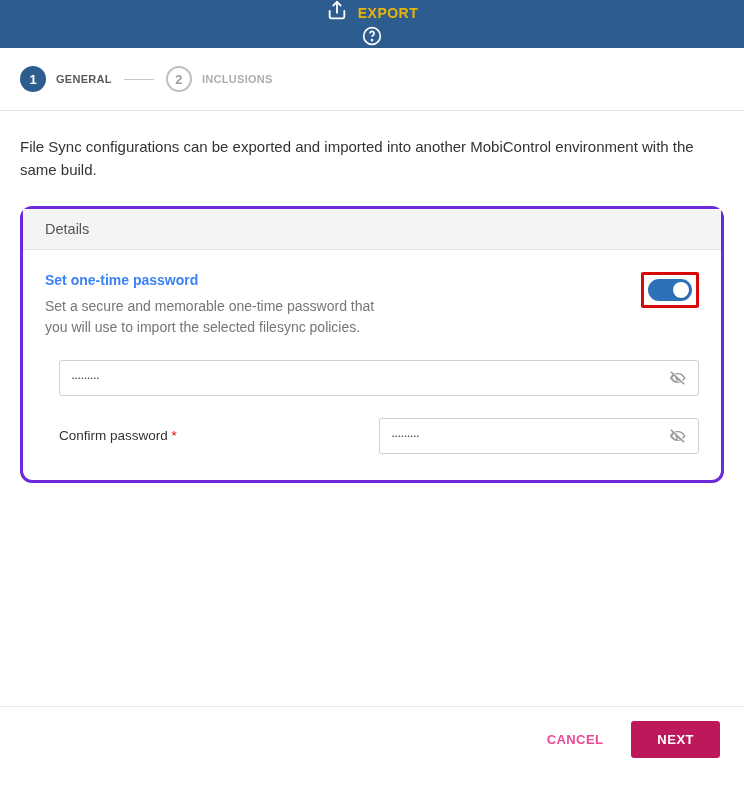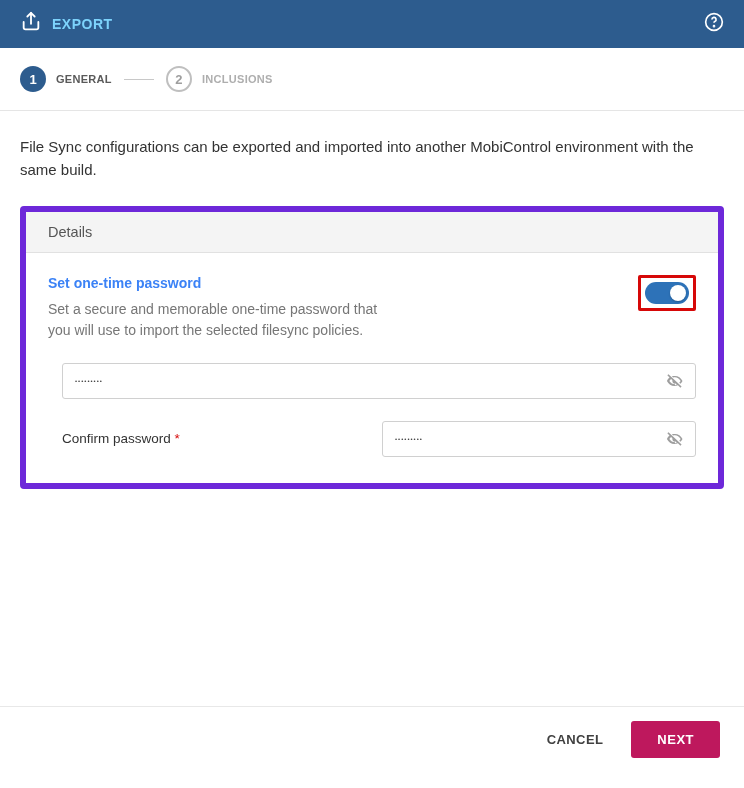--- a/index.html
+++ b/index.html
@@ -1,50 +1,50 @@
 <!DOCTYPE html>
 <html><head>
   <meta charset="utf-8">
   <style>
     * { box-sizing: border-box; margin: 0; padding: 0; }
     body { font-family: 'Segoe UI', Arial, sans-serif; color: #333; background: #fff; }
-    .header { background: #2d5c8e; color: #7dd3fc; height: 48px; display: flex; align-items: center; padding: 0 20px; justify-content: space-between; }
+    .header { background: #2d5c8e; color: #eab308; height: 48px; display: flex; align-items: center; padding: 0 20px; justify-content: space-between; flex-direction: column; }
     .header-left { display: flex; align-items: center; gap: 10px; }
     .header-title { font-size: 14px; font-weight: 600; letter-spacing: 0.5px; }
     .stepper { display: flex; align-items: center; padding: 18px 20px; gap: 12px; border-bottom: 1px solid #e5e5e5; }
     .step { display: flex; align-items: center; gap: 10px; }
     .step-circle { width: 26px; height: 26px; border-radius: 50%; display: flex; align-items: center; justify-content: center; font-size: 13px; font-weight: 600; }
     .step-circle.active { background: #2d5c8e; color: #fff; }
     .step-circle.inactive { background: #fff; border: 2px solid #bfbfbf; color: #9e9e9e; }
     .step-label { font-size: 11px; font-weight: 700; letter-spacing: 0.3px; }
     .step-label.active { color: #5a5a5a; }
     .step-label.inactive { color: #aeaeae; }
     .step-divider { width: 30px; height: 1px; background: #c8c8c8; }
     .content { padding: 24px 20px 8px 20px; min-height: 595px; }
     .intro-text { font-size: 15px; color: #333; line-height: 1.55; margin-bottom: 24px; }
-    .details-card { border: 6px solid #6d28d9; border-radius: 4px; }
+    .details-card { border: 3px solid #6d28d9; border-radius: 12px; }
     .details-header { background: #f4f4f4; border-bottom: 1px solid #e1e1e1; padding: 12px 22px; font-size: 14.5px; color: #555; }
     .details-body { padding: 22px 22px 26px 22px; }
     .toggle-row { display: flex; justify-content: space-between; align-items: flex-start; }
     .toggle-text { flex: 1; }
     .toggle-title { font-size: 14px; font-weight: 600; color: #3b82f6; margin-bottom: 8px; }
     .toggle-desc { font-size: 14px; color: #767676; line-height: 1.5; max-width: 330px; }
     .toggle-highlight { border: 3px solid #d60808; padding: 4px; border-radius: 2px; }
     .toggle-switch { width: 44px; height: 22px; background: #2d72b8; border-radius: 11px; position: relative; cursor: pointer; }
     .toggle-knob { width: 16px; height: 16px; background: #fff; border-radius: 50%; position: absolute; top: 3px; right: 3px; box-shadow: 0 1px 2px rgba(0,0,0,0.2); }
     .fields { margin-top: 22px; padding-left: 14px; }
     .field-row { display: flex; align-items: center; gap: 20px; margin-bottom: 22px; }
     .field-row:last-child { margin-bottom: 0; }
     .field-label-wrap { width: 300px; font-size: 13.5px; color: #333; }
     .required { color: #d60808; }
     .input-wrap { flex: 1; display: flex; align-items: center; border: 1px solid #d0d0d0; border-radius: 3px; padding: 0 10px 0 12px; height: 36px; }
     .dots { flex: 1; color: #444; display: flex; align-items: center; font-size: 13px; }
     .eye-btn { color: #9e9e9e; cursor: pointer; display: flex; }
     .footer { border-top: 1px solid #e8e8e8; background: #fff; display: flex; justify-content: flex-end; align-items: center; padding: 14px 24px; gap: 22px; }
-    .btn-cancel { background: none; border: none; font-size: 13px; font-weight: 600; color: #404040; letter-spacing: 0.4px; cursor: pointer; padding: 10px 6px; }
+    .btn-cancel { background: none; border: none; font-size: 13px; font-weight: 600; color: #ec4899; letter-spacing: 0.4px; cursor: pointer; padding: 10px 6px; }
     .btn-next { background: #be185d; color: #fff; border: none; font-size: 13px; font-weight: 600; letter-spacing: 0.5px; padding: 11px 26px; border-radius: 3px; cursor: pointer; }
     .dot-mask { letter-spacing: 1px; font-size: 6px; }
   </style>
 </head>
 <body>
 
 <div class="header">
   <div class="header-left">
     <span>
       <svg width="22" height="22" viewBox="0 0 24 24" fill="none" stroke="#fff" stroke-width="2" stroke-linecap="round" stroke-linejoin="round">

